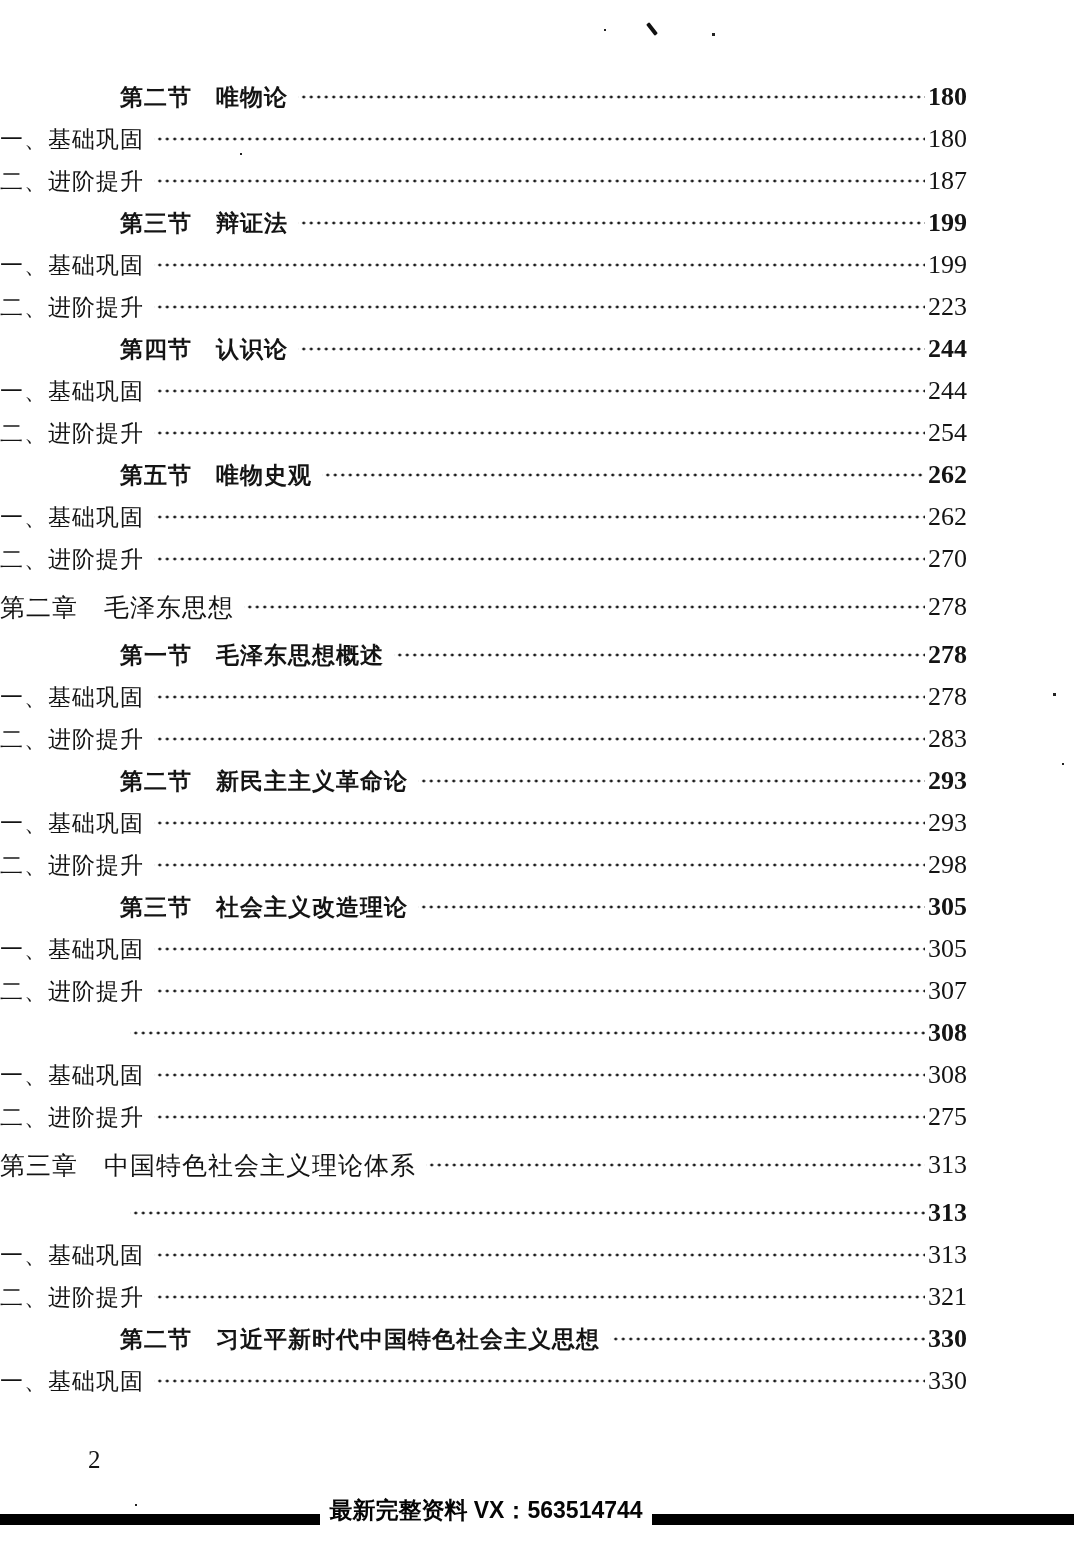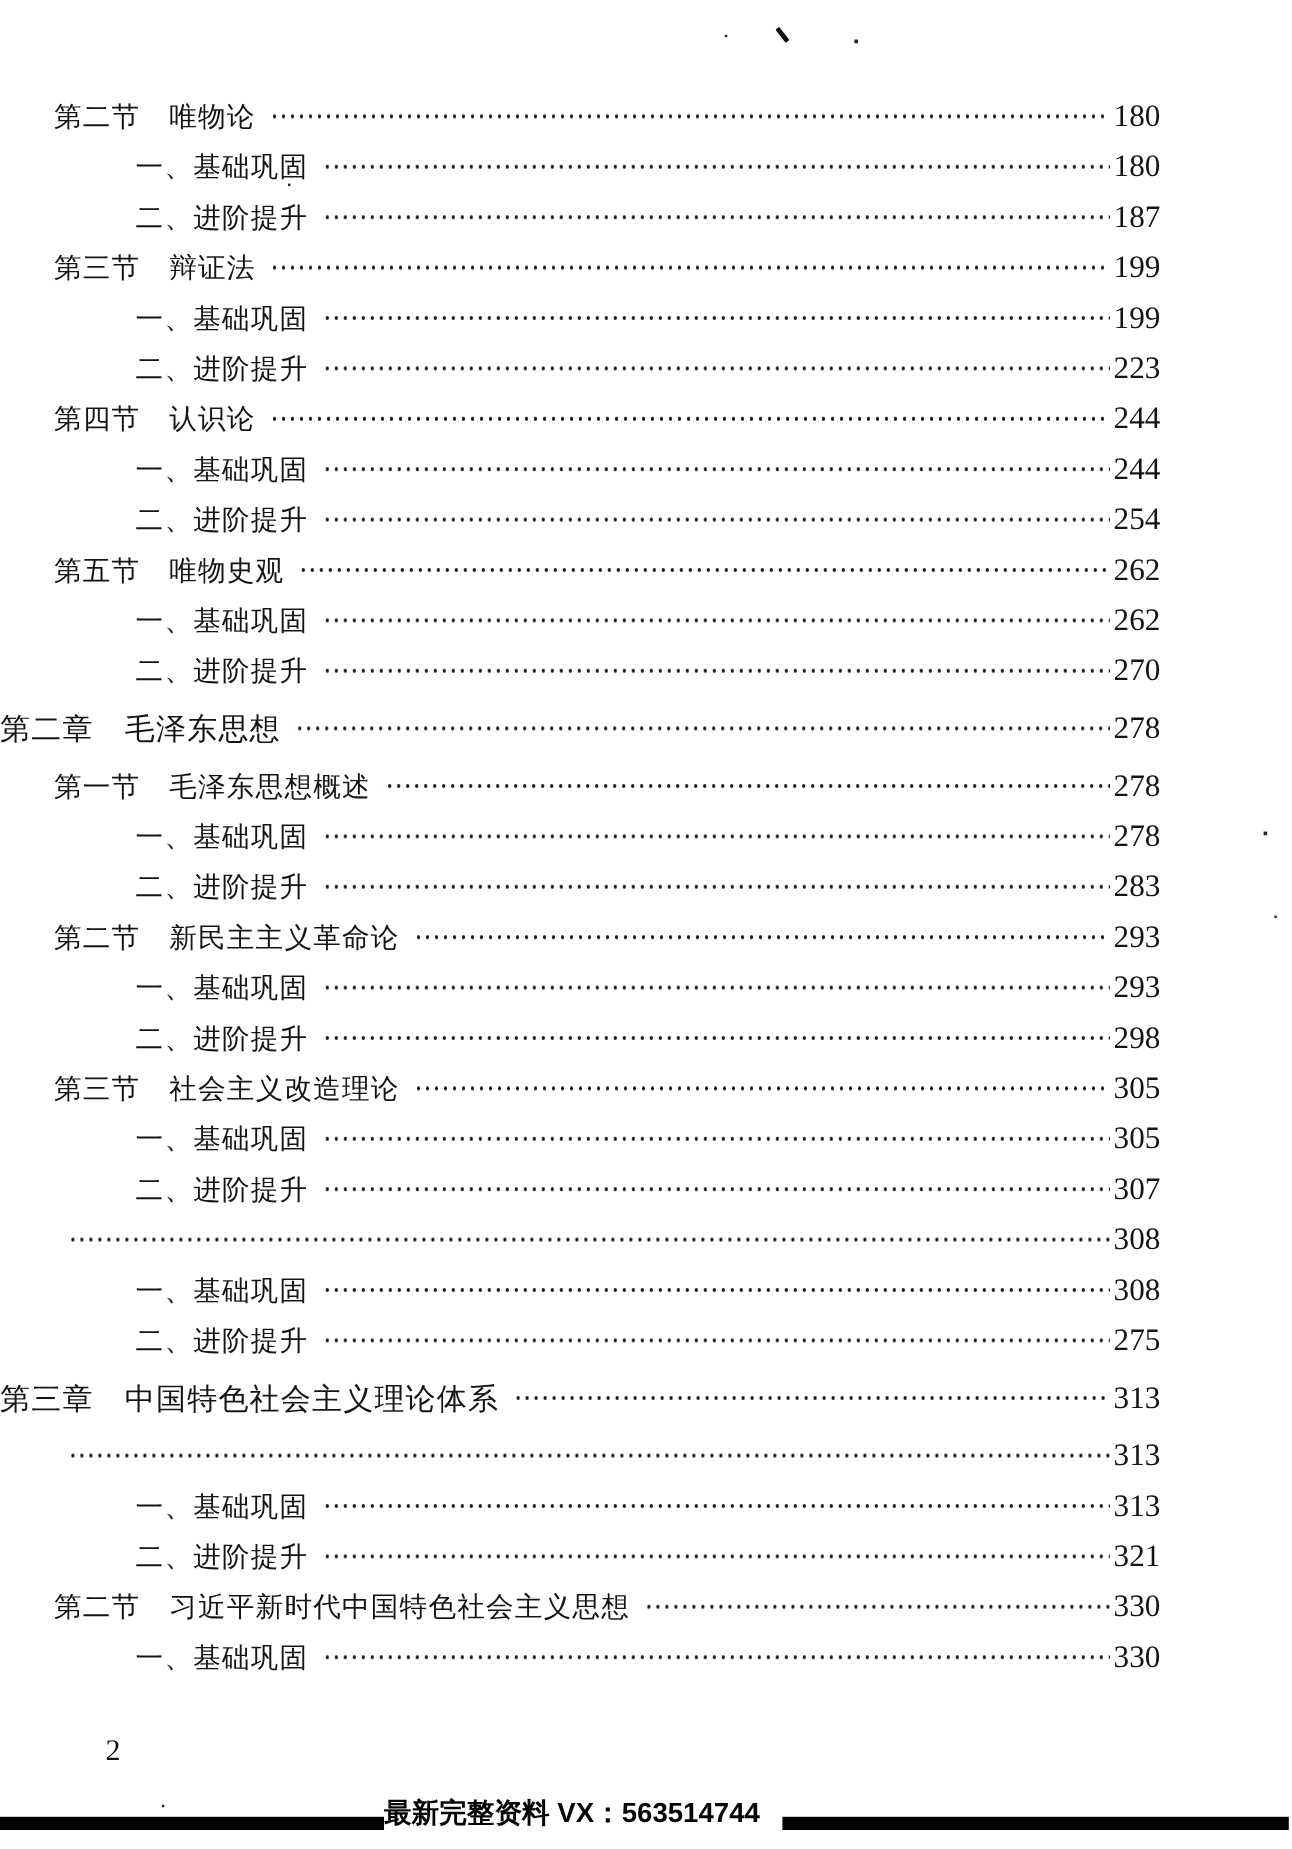--- a/index.html
+++ b/index.html
@@ -26,22 +26,22 @@
     box-sizing: border-box;
   }
   .toc-row .label {
     white-space: pre;
     font-size: 23px;
     letter-spacing: 1px;
     flex: 0 0 auto;
   }
   .toc-row.chapter { margin: 6px 0; }
   .toc-row.chapter .label { font-size: 25px; }
-  .toc-row.section { padding-left: 45px; }
-  .toc-row.sub { padding-left: 113px; }
+  .toc-row.section { padding-left: 120px; font-weight: bold; }
+  .toc-row.sub { }
   .leader {
     flex: 1 1 auto;
     align-self: stretch;
     margin: 0 3px 0 10px;
     background-image: radial-gradient(circle, #1a1a1a 1.3px, transparent 1.7px);
     background-size: 7.5px 10px;
     background-repeat: repeat-x;
     background-position: 2px center;
   }
   .pagenum {
@@ -64,20 +64,21 @@
   }
   .footer-badge {
     position: absolute;
     left: 320px;
     top: 1487px;
     width: 332px;
     height: 46px;
     background: #ffffff;
     display: flex;
     align-items: center;
+    justify-content: center;
   }
   .footer-badge span {
     font-family: "Liberation Sans", "DejaVu Sans", sans-serif;
     font-weight: bold;
     font-size: 23px;
     color: #050505;
     white-space: nowrap;
   }
   
   .scan-mark {

